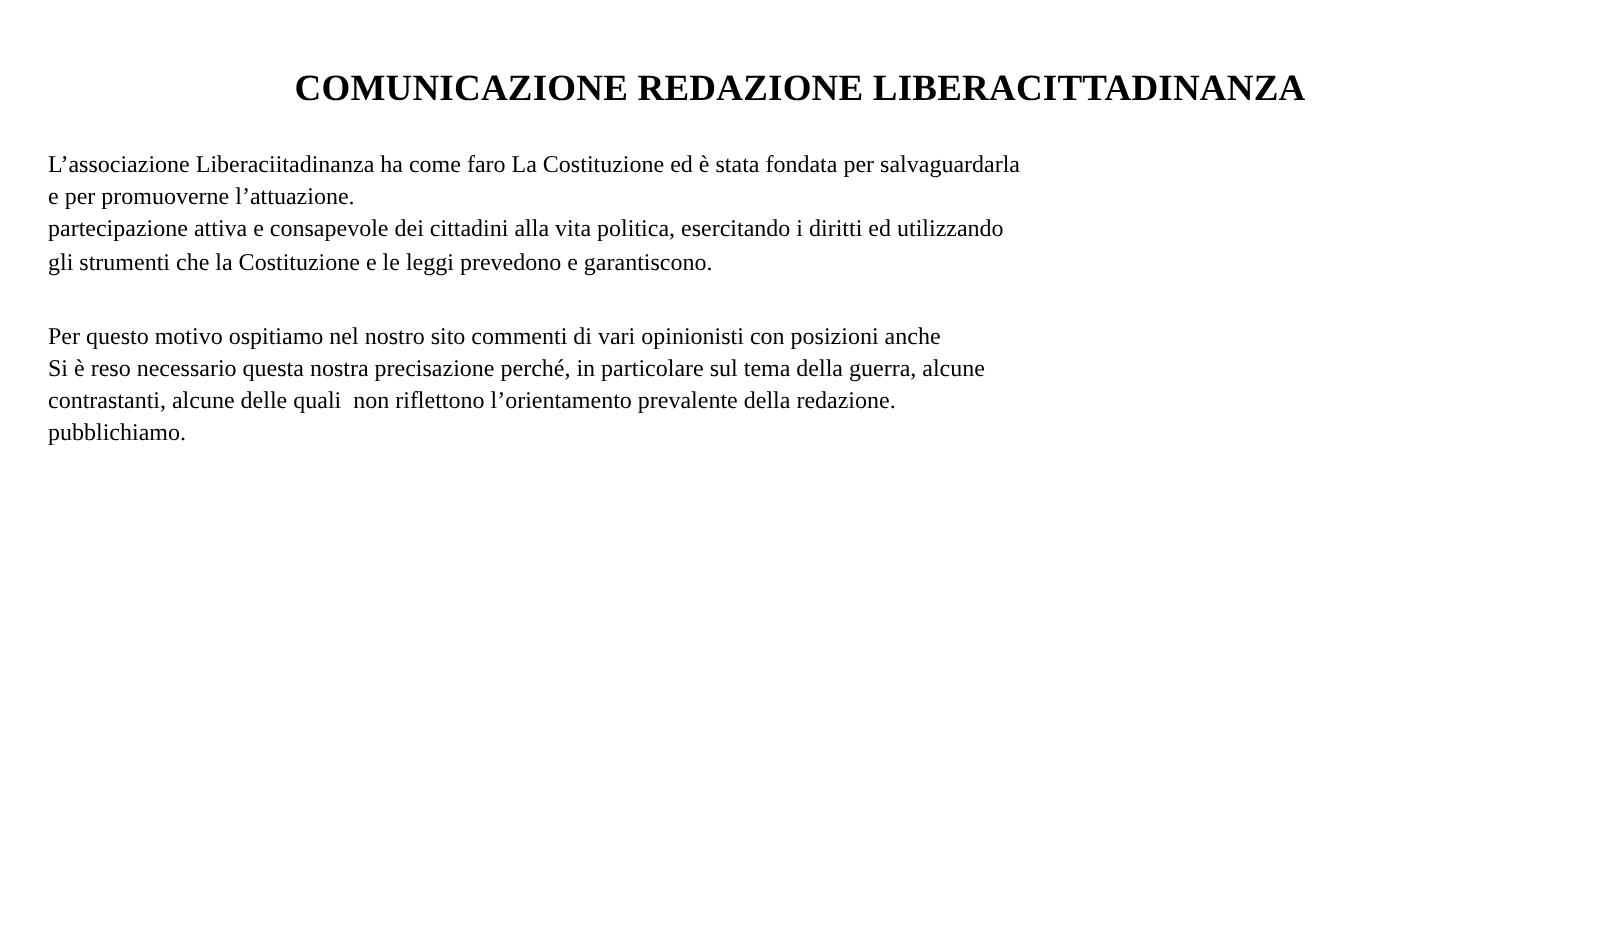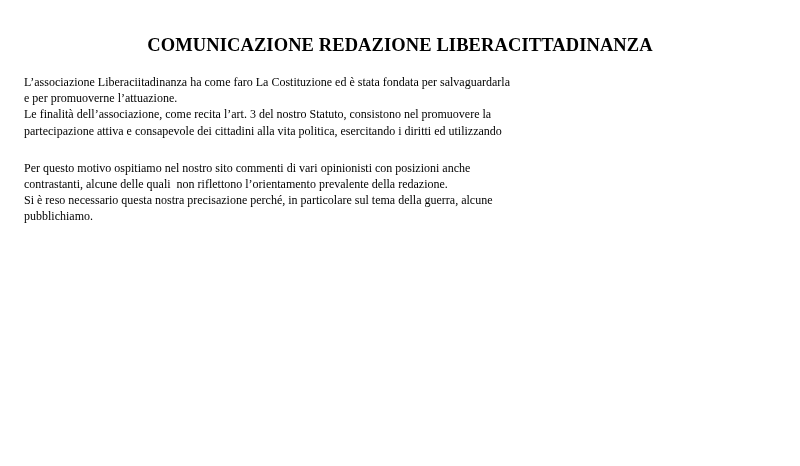--- a/index.html
+++ b/index.html
@@ -51,30 +51,30 @@
 
 <div class="page">
 
   <div class="doc-title">COMUNICAZIONE REDAZIONE LIBERACITTADINANZA</div>
 
   <div class="body-text">
 
     <p class="para">
       <span class="line">L’associazione Liberaciitadinanza ha come faro La Costituzione ed è stata fondata per salvaguardarla</span>
       <span class="line">e per promuoverne l’attuazione.</span>
-      <span class="line">Le finalità dell’associazione, come recita l’art. 3 del nostro Statuto, consistono nel promuovere la</span>
       <span class="line">partecipazione attiva e consapevole dei cittadini alla vita politica, esercitando i diritti ed utilizzando</span>
+      <span class="line">gli strumenti che la Costituzione e le leggi prevedono e garantiscono.</span>
     </p>
 
     <div class="spacer"></div>
 
     <p class="para">
       <span class="line">Per questo motivo ospitiamo nel nostro sito commenti di vari opinionisti con posizioni anche</span>
+      <span class="line">Si è reso necessario questa nostra precisazione perché, in particolare sul tema della guerra, alcune</span>
       <span class="line">contrastanti, alcune delle quali  non riflettono l’orientamento prevalente della redazione.</span>
-      <span class="line">Si è reso necessario questa nostra precisazione perché, in particolare sul tema della guerra, alcune</span>
       <span class="line">pubblichiamo.</span>
     </p>
 
     <div class="spacer"></div>
 
 
   </div>
 </div>
 
 </body></html>

